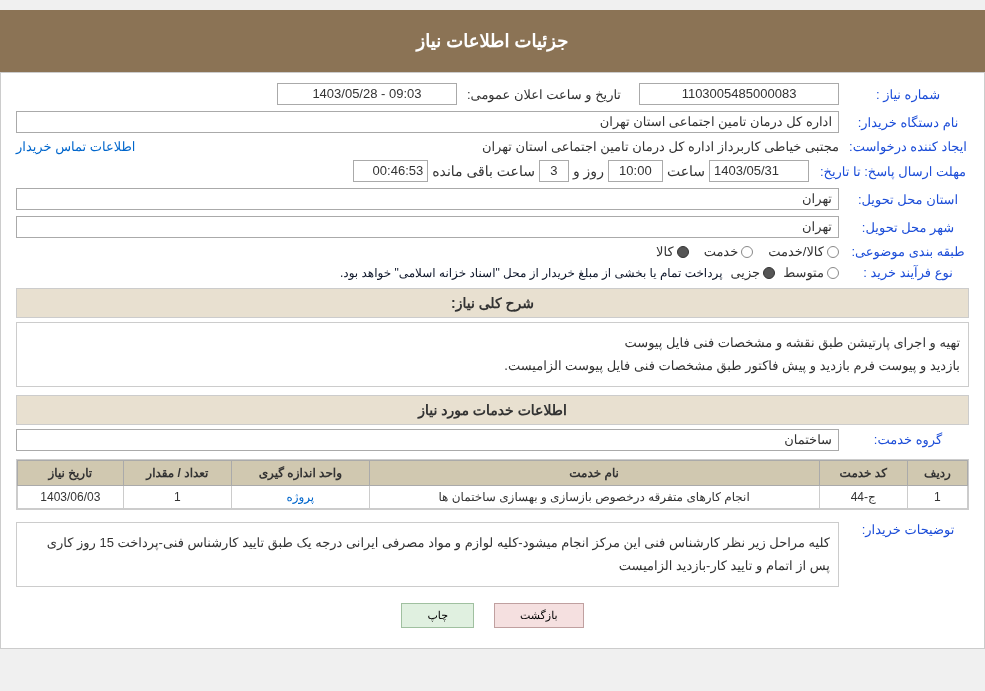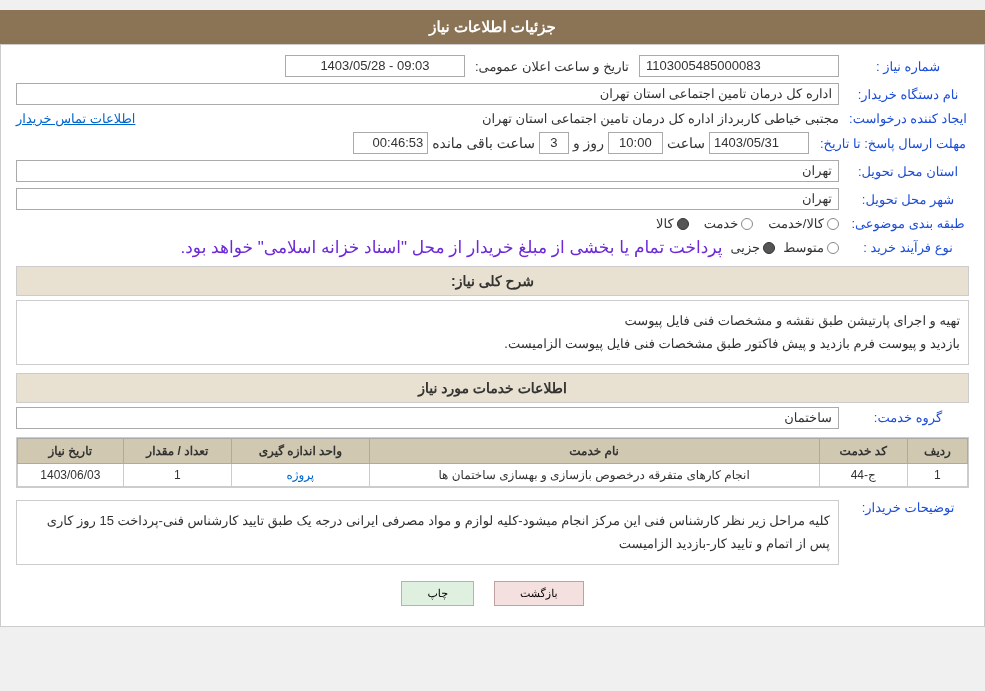--- a/index.html
+++ b/index.html
@@ -12,22 +12,22 @@
     }
     .page-wrapper {
       max-width: 985px;
       margin: 10px auto;
       background: #fff;
     }
     .header-bar {
       background: #8B7355;
       color: #fff;
       text-align: center;
-      padding: 8px 10px;
-      font-size: 15px;
+      padding: 20px 10px;
+      font-size: 18px;
       font-weight: bold;
     }
     .content {
       padding: 10px 15px;
       border: 1px solid #ccc;
     }
     .row {
       display: flex;
       align-items: center;
       margin-bottom: 6px;
@@ -43,21 +43,20 @@
     }
     .value-box {
       border: 1px solid #aaa;
       background: #fff;
       padding: 2px 6px;
       min-height: 22px;
       flex: 1;
     }
     .link-text {
       color: #0066cc;
-      text-decoration: underline;
       cursor: pointer;
     }
     .inline-fields {
       display: flex;
       flex-direction: row;
       align-items: center;
       gap: 4px;
       flex: 1;
     }
     .small-label {
@@ -187,21 +186,21 @@
 <body>
 
 <div class="page-wrapper">
   <div class="header-bar">
     <span>جزئیات اطلاعات نیاز</span>
   </div>
   <div class="content content-relative">
 
     <div class="row">
       <span class="label">شماره نیاز :</span>
-      <div class="value-box" style="max-width:200px; direction:ltr; ">
+      <div class="value-box" style="max-width:200px; direction:ltr; text-align:center;margin-left:8px;">
         <span>1103005485000083</span>
       </div>
       <span style="min-width:160px; text-align:center; padding: 0 10px;">تاریخ و ساعت اعلان عمومی:</span>
       <div class="value-box" style="max-width:180px; direction:ltr; text-align:center;">
         <span>1403/05/28 - 09:03</span>
       </div>
     </div>
 
     <div class="row">
       <span class="label">نام دستگاه خریدار:</span>
@@ -275,21 +274,21 @@
       <span class="label">نوع فرآیند خرید :</span>
       <div class="purchase-type-row">
         <div class="radio-item">
           <span class="radio-circle"></span>
           <span>متوسط</span>
         </div>
         <div class="radio-item">
           <span class="radio-circle selected"></span>
           <span>جزیی</span>
         </div>
-        <span style="color:#6d28d9; font-size:17px;">پرداخت تمام یا بخشی از مبلغ خریدار از محل "اسناد خزانه اسلامی" خواهد بود.</span>
+        <span style="color:#0f172a; font-size:12px;">پرداخت تمام یا بخشی از مبلغ خریدار از محل "اسناد خزانه اسلامی" خواهد بود.</span>
       </div>
     </div>
 
     <div class="section-title">شرح کلی نیاز:</div>
     <div class="description-box">
       <div>تهیه و اجرای پارتیشن طبق نقشه و مشخصات فنی فایل پیوست</div>
       <div>بازدید و پیوست فرم بازدید و پیش فاکتور طبق مشخصات فنی فایل پیوست الزامیست.</div>
     </div>
 
     <div class="section-title">اطلاعات خدمات مورد نیاز</div>

